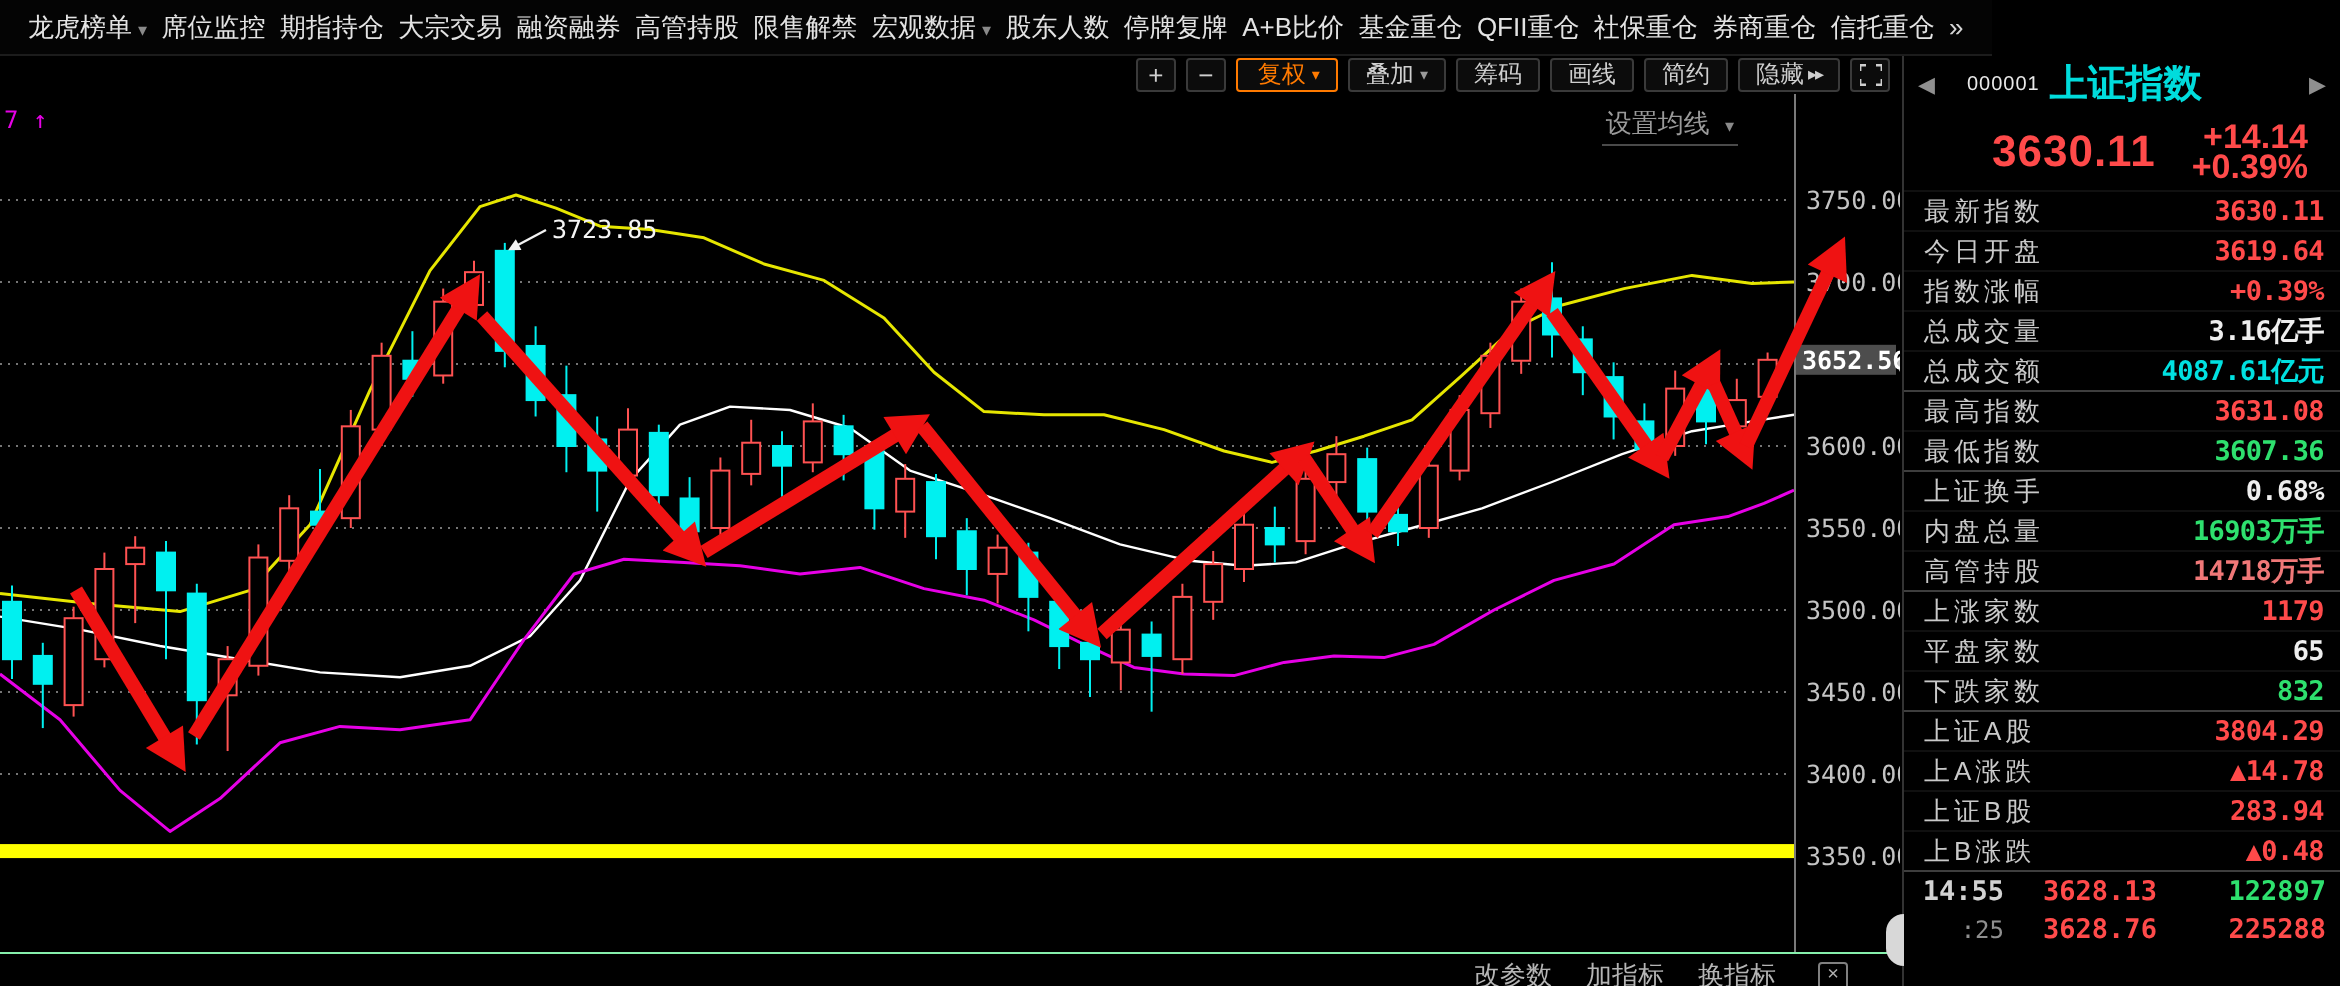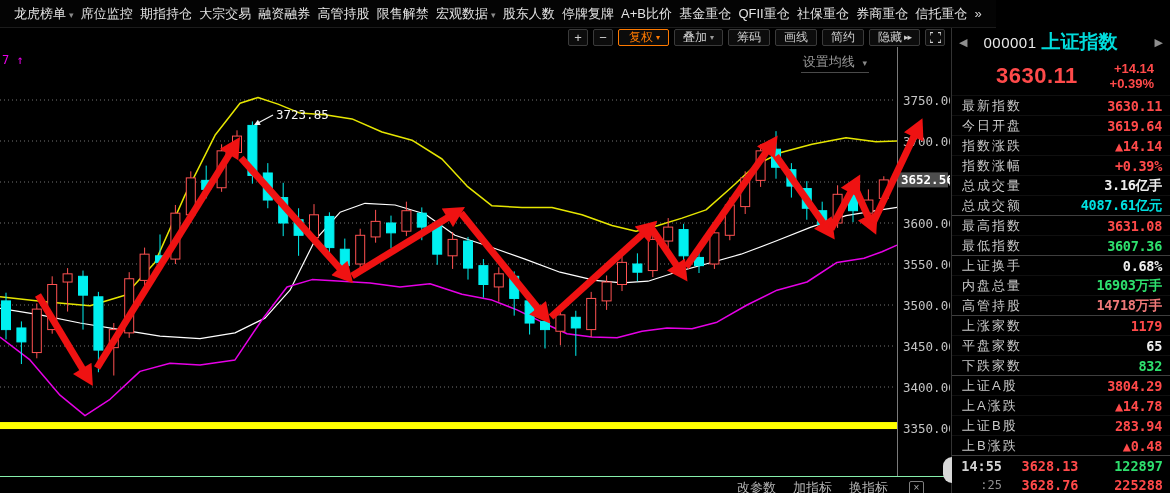--- a/index.html
+++ b/index.html
@@ -39,25 +39,25 @@
                   color:#b5b5b5;font-size:13px;line-height:14px;}
   #close-box{width:13px;height:13px;border:1px solid #808080;border-radius:2px;color:#b0b0b0;
              font-size:10px;line-height:11px;text-align:center;margin-left:4px;cursor:pointer;}
   .ba-item{cursor:pointer;white-space:nowrap;}
   
   #quote-panel{position:absolute;top:28px;right:0;width:219px;height:465px;background:#000;
                border-left:1px solid #333;box-sizing:border-box;}
   .q-nav{height:28px;display:flex;align-items:center;padding:0 7px;}
   .q-arrow{color:#8f8f8f;font-size:11px;cursor:pointer;}
   .q-arrow.next{margin-left:auto;}
-  .q-code{color:#e9e9e9;font-size:15px;margin:0 5px 0 16px;letter-spacing:.5px;}
+  .q-code{color:#e9e9e9;font-size:10px;margin:0 5px 0 16px;letter-spacing:.5px;}
   .q-name{color:#00dcdc;font-size:19px;font-weight:bold;}
   .q-price-row{height:39px;display:flex;align-items:center;padding:0 16px 0 44px;}
   .q-price{color:#ff4a4a;font-size:22px;font-weight:bold;letter-spacing:.5px;}
-  .q-chg{margin-left:auto;text-align:right;color:#ff4a4a;font-size:13px;font-weight:bold;line-height:15px;}
+  .q-chg{margin-left:auto;text-align:right;color:#ff4a4a;font-size:17px;font-weight:bold;line-height:15px;}
   .q-row{height:20px;display:flex;align-items:center;padding:0 8px 0 10px;border-top:1px solid #101010;box-sizing:border-box;}
   .q-row.group{border-top:1px solid #3e3e3e;}
   .q-label{color:#c9c9c9;font-size:13px;letter-spacing:2px;}
   .q-value{margin-left:auto;font-size:13.5px;font-weight:bold;font-family:"DejaVu Sans Mono",monospace;letter-spacing:-.3px;}
   #tick-rows{border-top:1px solid #3e3e3e;}
   .tick-row{height:19px;display:flex;align-items:center;font-family:"DejaVu Sans Mono",monospace;
             font-size:13.5px;font-weight:bold;}
   .tick-time{width:50px;text-align:right;color:#d2d2d2;}
   .tick-row.dim .tick-time{color:#8f8f8f;font-weight:normal;font-size:12px;}
   .tick-price{flex:1;text-align:center;}
@@ -308,24 +308,20 @@
     <div id="quote-rows">
         <div class="q-row">
           <span class="q-label">最新指数</span>
           <span class="q-value" style="color: rgb(255, 74, 74);">3630.11</span>
         </div>
         <div class="q-row">
           <span class="q-label">今日开盘</span>
           <span class="q-value" style="color: rgb(255, 74, 74);">3619.64</span>
         </div>
         <div class="q-row">
-          <span class="q-label">指数涨跌</span>
-          <span class="q-value" style="color: rgb(255, 74, 74);">▲14.14</span>
-        </div>
-        <div class="q-row">
           <span class="q-label">指数涨幅</span>
           <span class="q-value" style="color: rgb(255, 74, 74);">+0.39%</span>
         </div>
         <div class="q-row">
           <span class="q-label">总成交量</span>
           <span class="q-value" style="color: rgb(238, 238, 238);">3.16亿手</span>
         </div>
         <div class="q-row">
           <span class="q-label">总成交额</span>
           <span class="q-value" style="color: rgb(0, 224, 224);">4087.61亿元</span>

